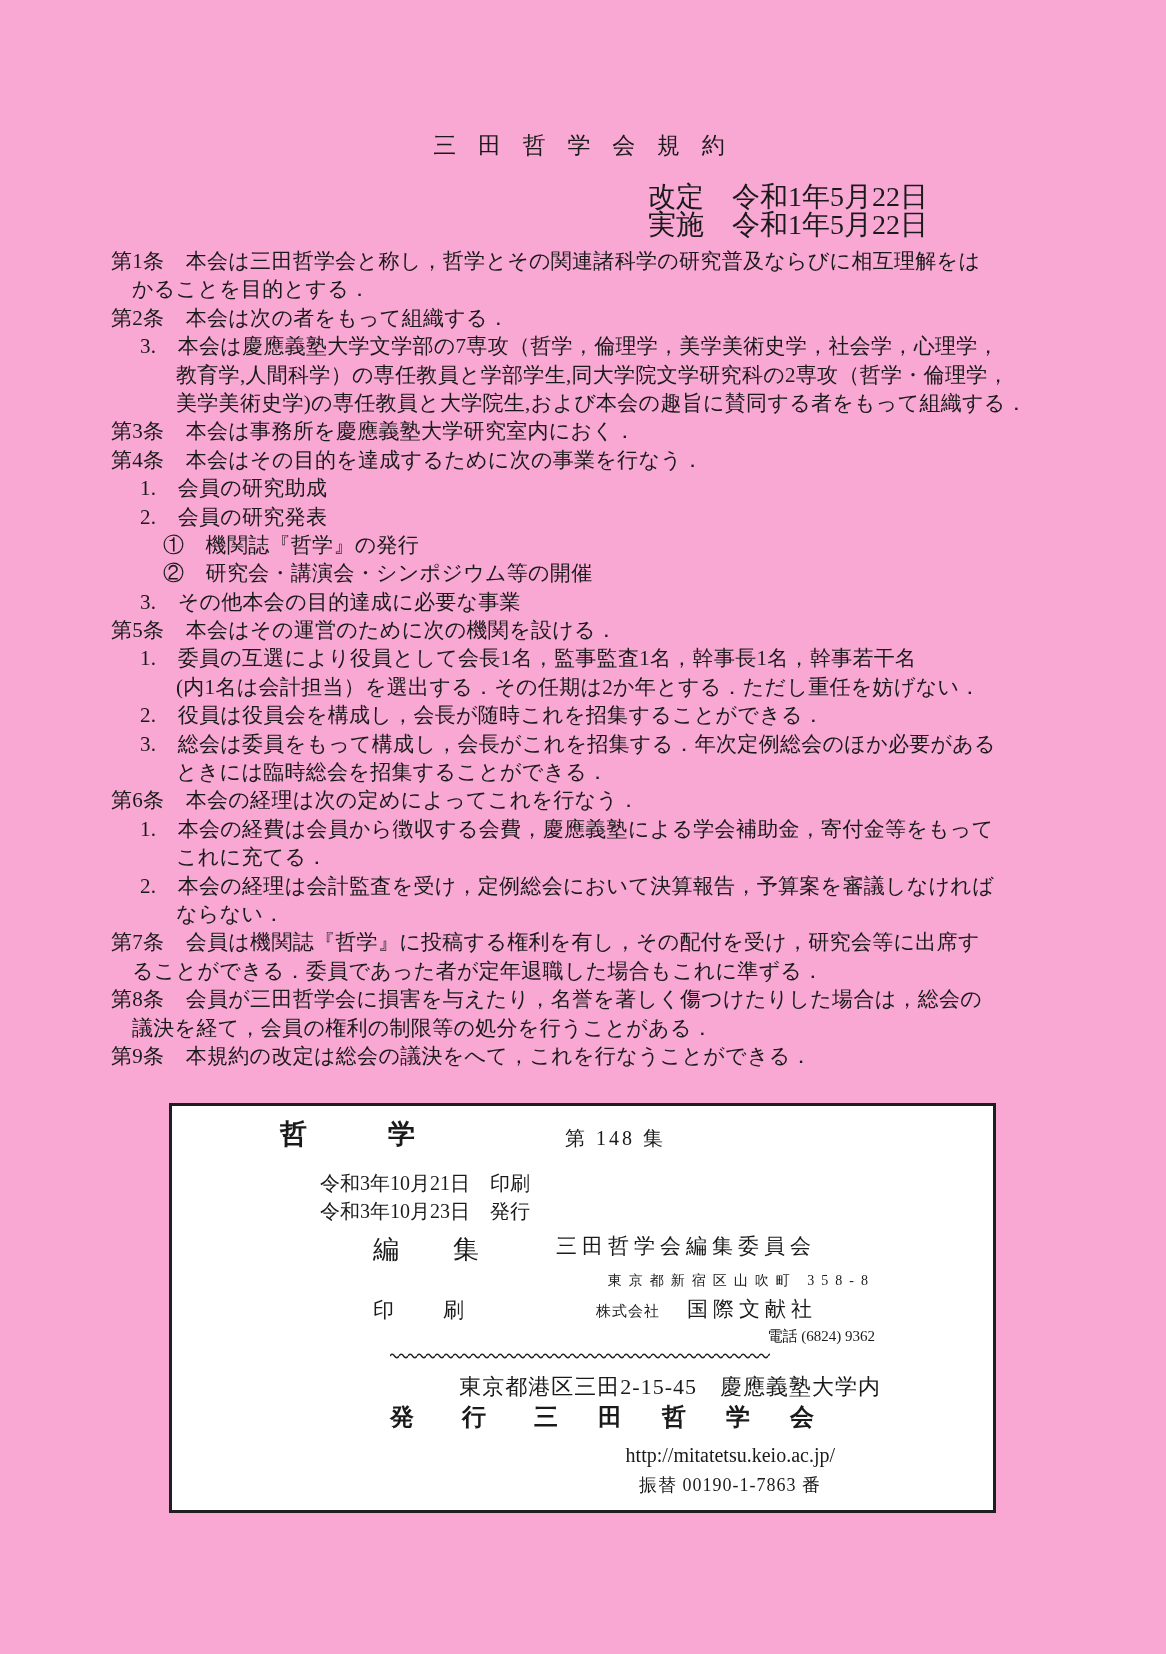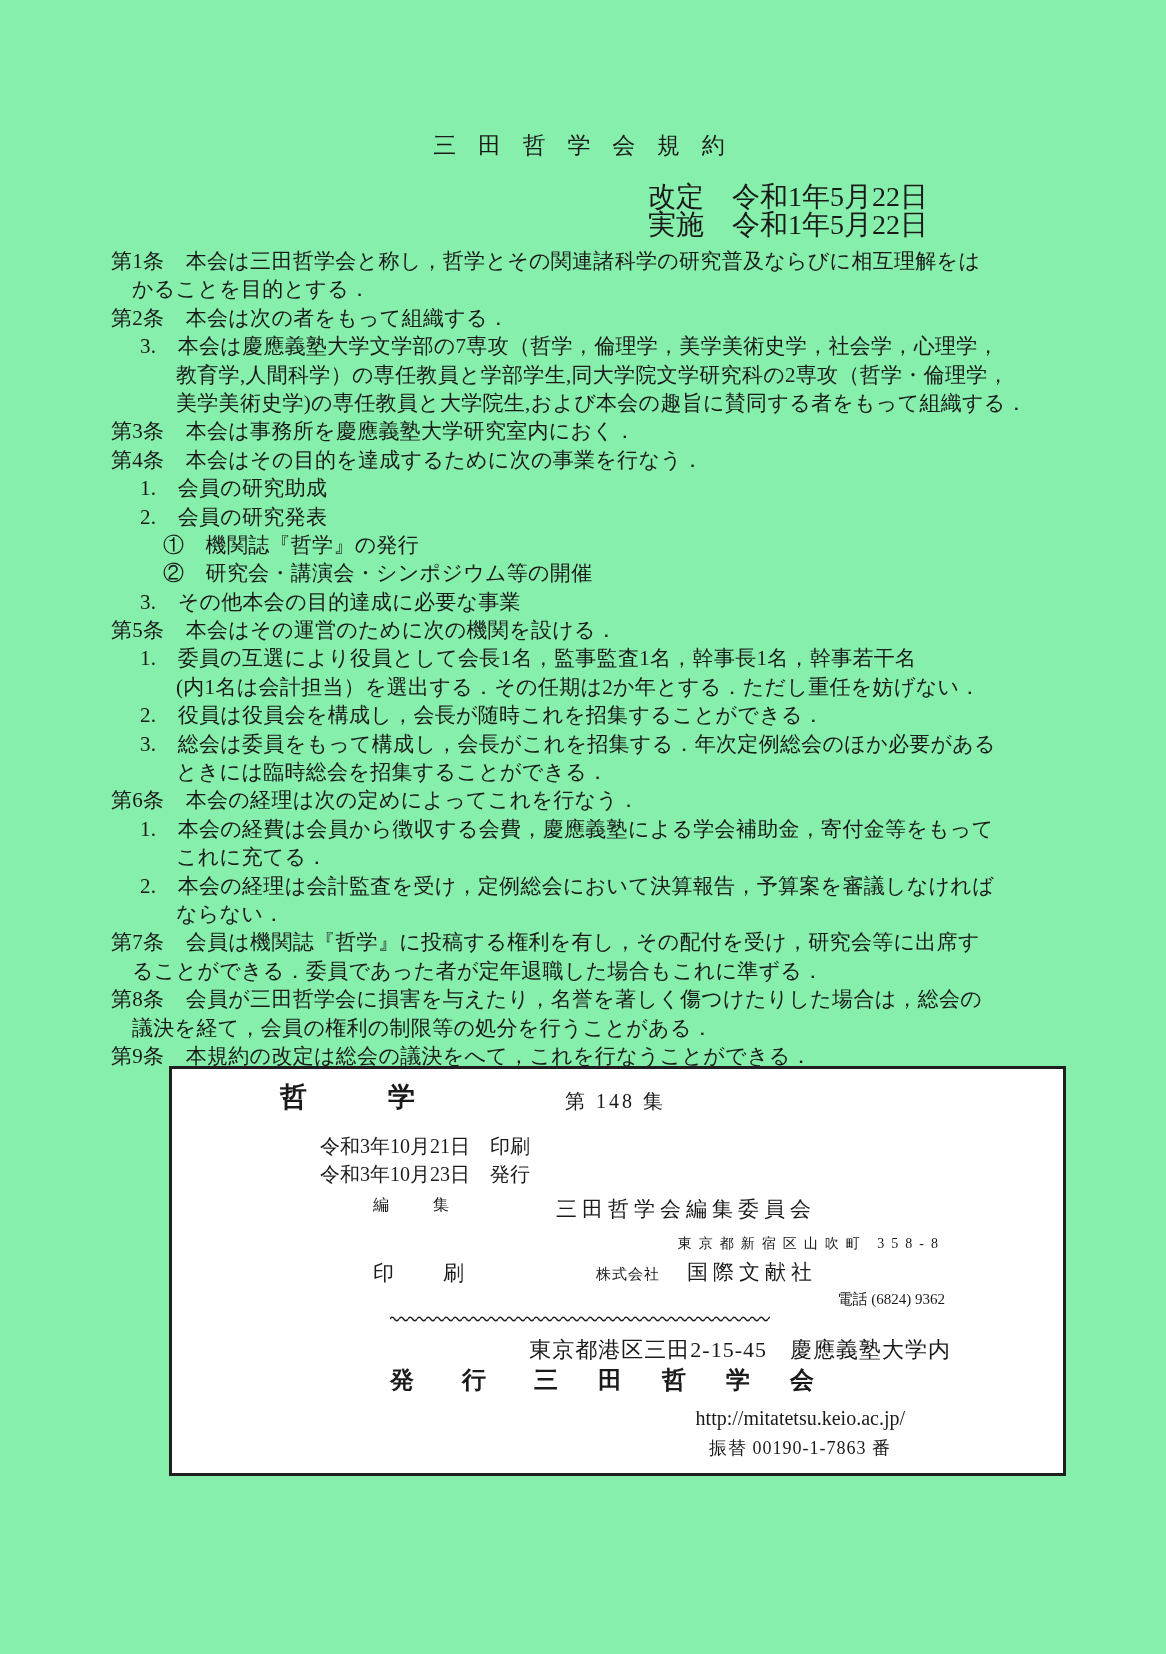--- a/index.html
+++ b/index.html
@@ -5,21 +5,21 @@
   html,body{margin:0;padding:0;}
   body{
     background:#e8e8e8;
     font-family:"Liberation Serif","DejaVu Serif",serif;
   }
   .page{
     position:relative;
     width:1166px;
     height:1654px;
     margin:0 auto;
-    background:#86efac;
+    background:#f9a8d4;
     color:#1a1a1a;
     overflow:hidden;
   }
   .doc-title{
     margin-top:133px;
     text-align:center;
     font-size:23px;
     letter-spacing:8px;
     line-height:26px;
     white-space:nowrap;
@@ -42,32 +42,32 @@
   .bline{height:28.4px;}
   .i0{padding-left:0;}
   .i1{padding-left:21px;}
   .i2{padding-left:29px;}
   .i3{padding-left:65px;}
   .i4{padding-left:52px;}
 
   
   .cbox{
     position:absolute;
-    left:169px; top:1066px;
-    width:897px; height:410px;
+    left:169px; top:1103px;
+    width:827px; height:410px;
     border:3px solid #1f1f1f;
     box-sizing:border-box;
     background:#fff;
   }
   .cbox > div{position:absolute; white-space:nowrap;}
   .c-jtitle   {left:108px; top:10px;  font-size:27px; font-weight:bold;}
   .c-issue    {left:393px; top:19px;  font-size:20px; letter-spacing:3px;}
   .c-printed  {left:148px; top:64px;  font-size:20px;}
   .c-published{left:148px; top:92px;  font-size:20px;}
-  .c-ed-label {left:201px; top:126px; font-size:16px; letter-spacing:14px;}
+  .c-ed-label {left:201px; top:126px; font-size:26px; letter-spacing:14px;}
   .c-ed-value {left:384px; top:126px; font-size:21px; letter-spacing:5px;}
   .c-pr-addr  {right:118px;top:166px; font-size:14px; letter-spacing:7px;}
   .c-pr-label {left:201px; top:190px; font-size:21px; letter-spacing:14px;}
   .c-pr-prefix{left:424px; top:196px; font-size:15px; letter-spacing:1px;}
   .c-pr-company{left:515px;top:189px; font-size:21px; letter-spacing:5px;}
   .c-phone    {right:118px;top:221px; font-size:15px;}
   .c-wavy     {left:218px; top:246px; width:380px; height:8px; font-size:0;}
   .c-pub-addr {right:112px;top:266px; font-size:22px; letter-spacing:1px;}
   .c-pub-label{left:218px; top:295px; font-size:24px; font-weight:bold; letter-spacing:12px;}
   .c-pub-value{left:362px; top:295px; font-size:24px; font-weight:bold; letter-spacing:8px;}

